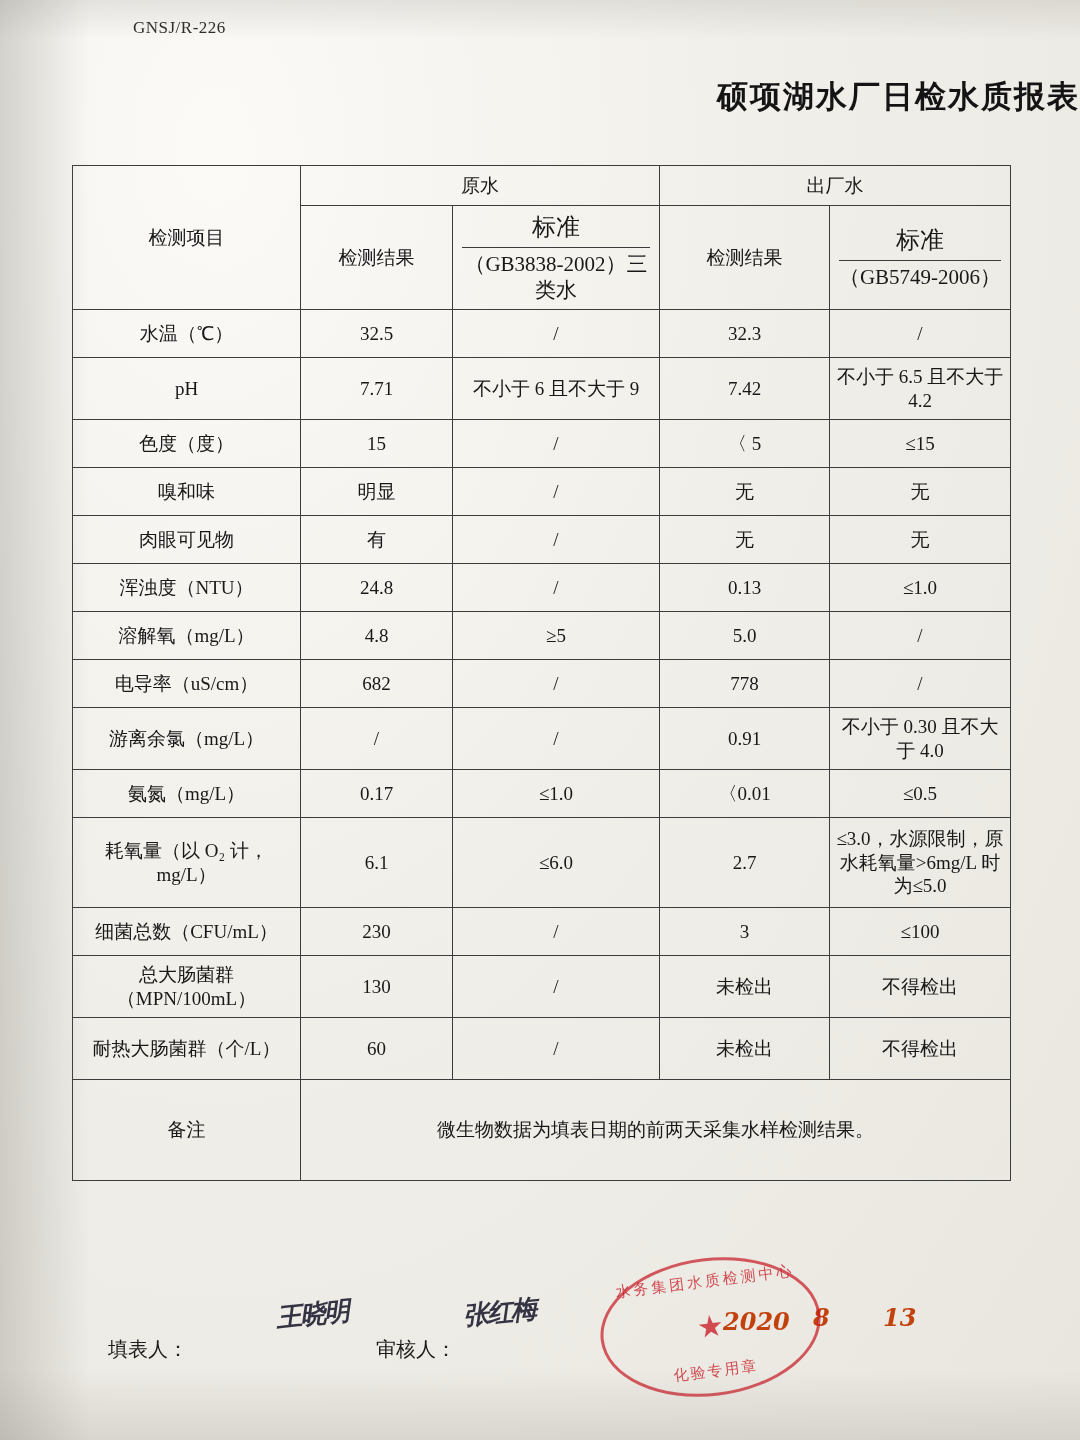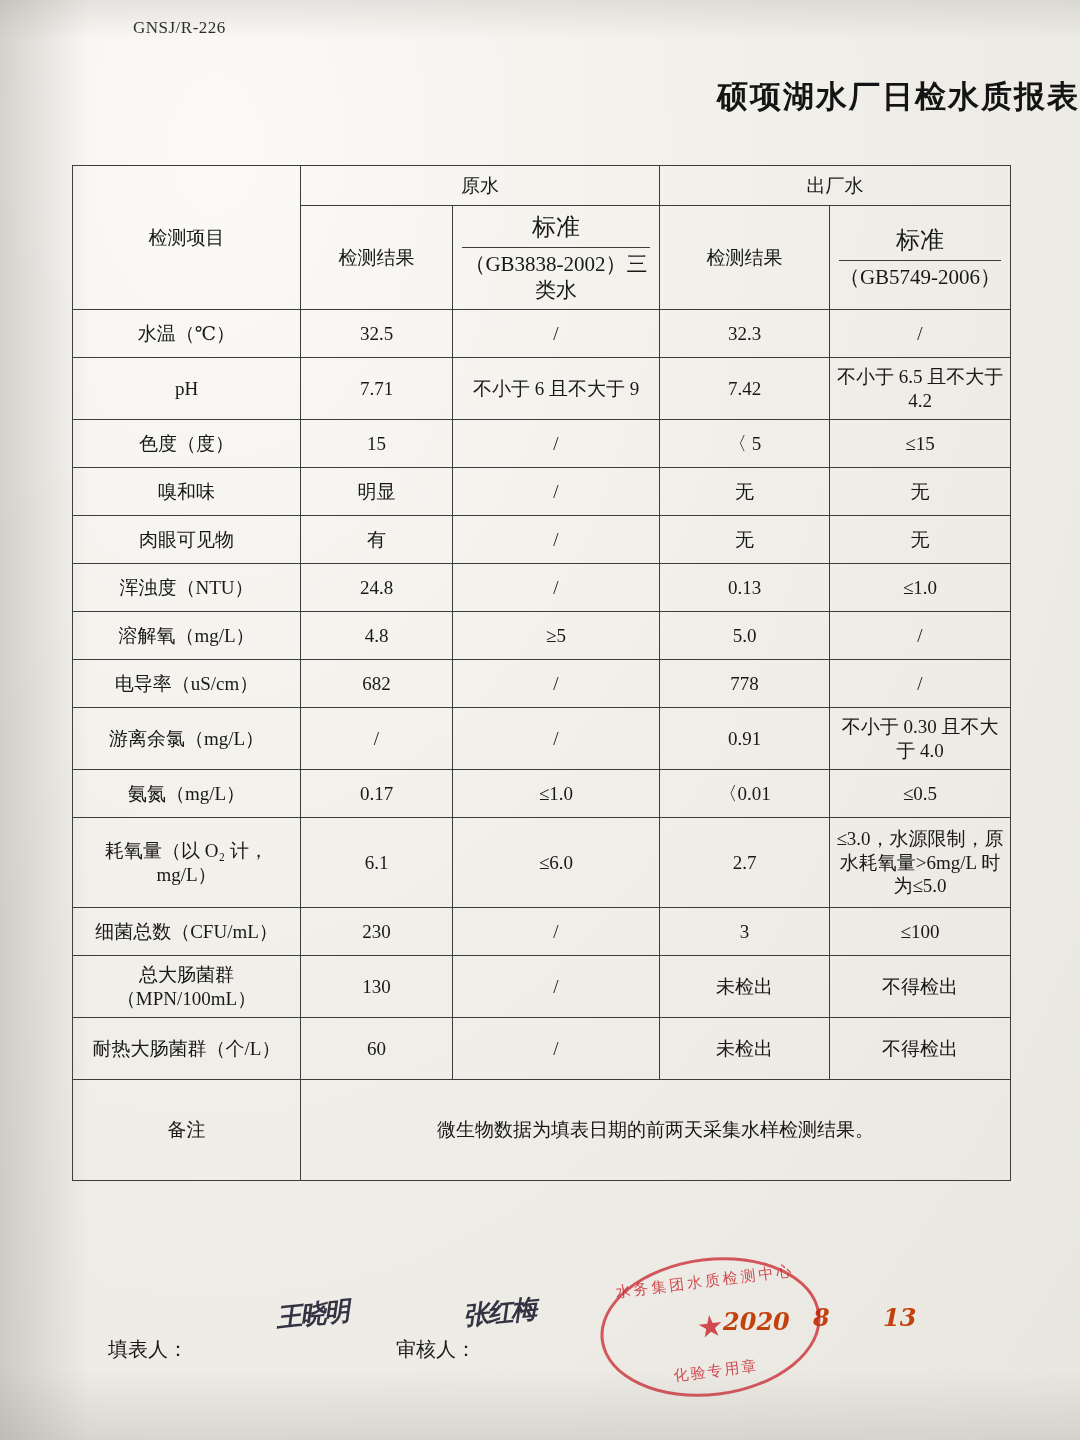--- a/index.html
+++ b/index.html
@@ -104,42 +104,42 @@
   .col-outstd { width: 181px; }
 
   .hdr-group { height: 40px; font-size: 20px; }
   .hdr-item { font-size: 20px; }
   .std-sub { font-size: 24px; line-height: 1.3; }
   .std-code { font-size: 21px; }
   .sep-line {
     border-top: 1px solid #3c3c3c;
     margin: 4px 6px 3px 6px;
   }
-  .row-h { height: 48px; }
+  .row-h { height: 48px; font-family: Liberation Serif, serif; }
   .row-tall { height: 90px; }
   .row-mid { height: 62px; }
   .remark-row td { height: 92px; }
   .remark-label { font-size: 20px; }
   .remark-text {
     text-align: left;
     padding-left: 16px;
     font-size: 20px;
   }
 
   .footer {
     position: absolute;
     left: 108px;
     right: 60px;
     top: 1305px;
     font-size: 20px;
     height: 60px;
   }
   .footer span.lbl { position: absolute; white-space: nowrap; margin-top: 31px; }
   .f-filler { left: 0; }
-  .f-auditor { left: 288px; }
+  .f-auditor { left: 268px; }
   .f-date { left: 500px; }
 
   
   .sig {
     position: absolute;
     font-family: "DejaVu Serif", serif;
     font-style: italic;
     font-weight: bold;
     color: #1a1a2e;
     transform: rotate(-6deg);

